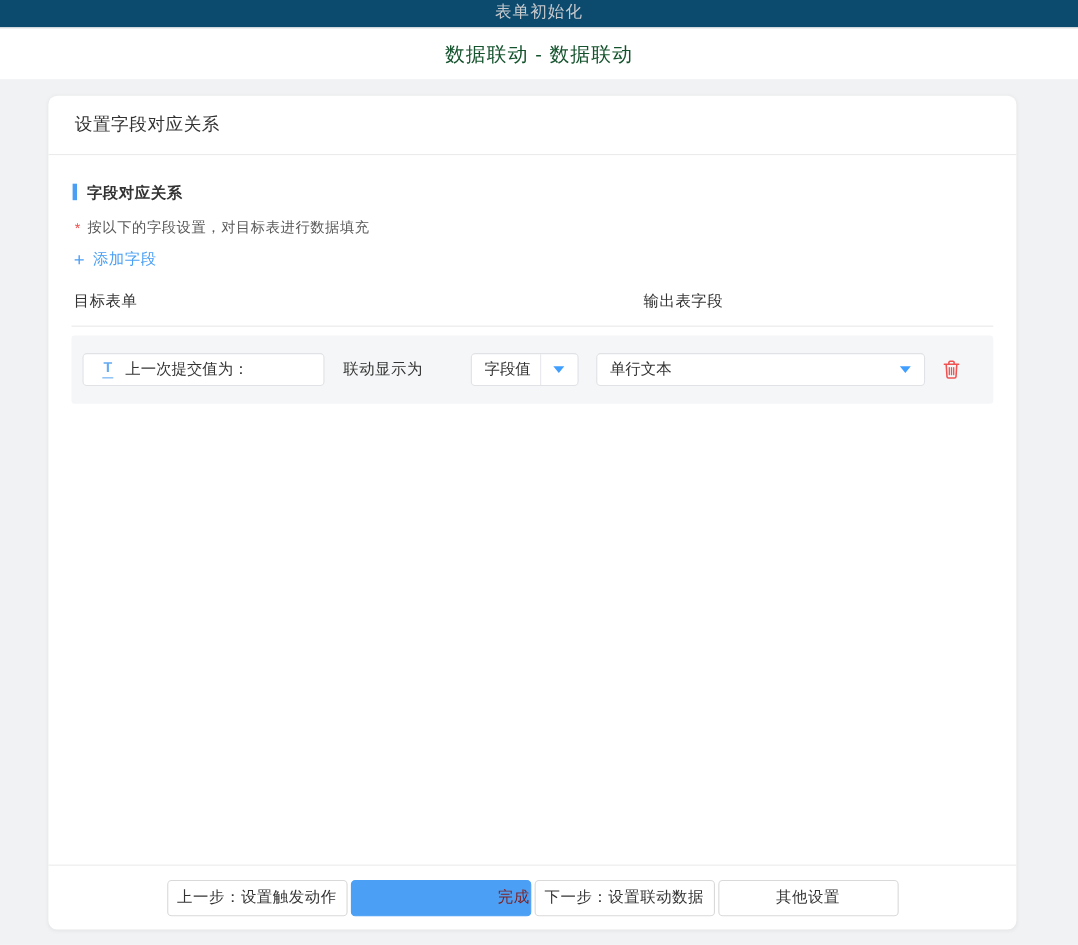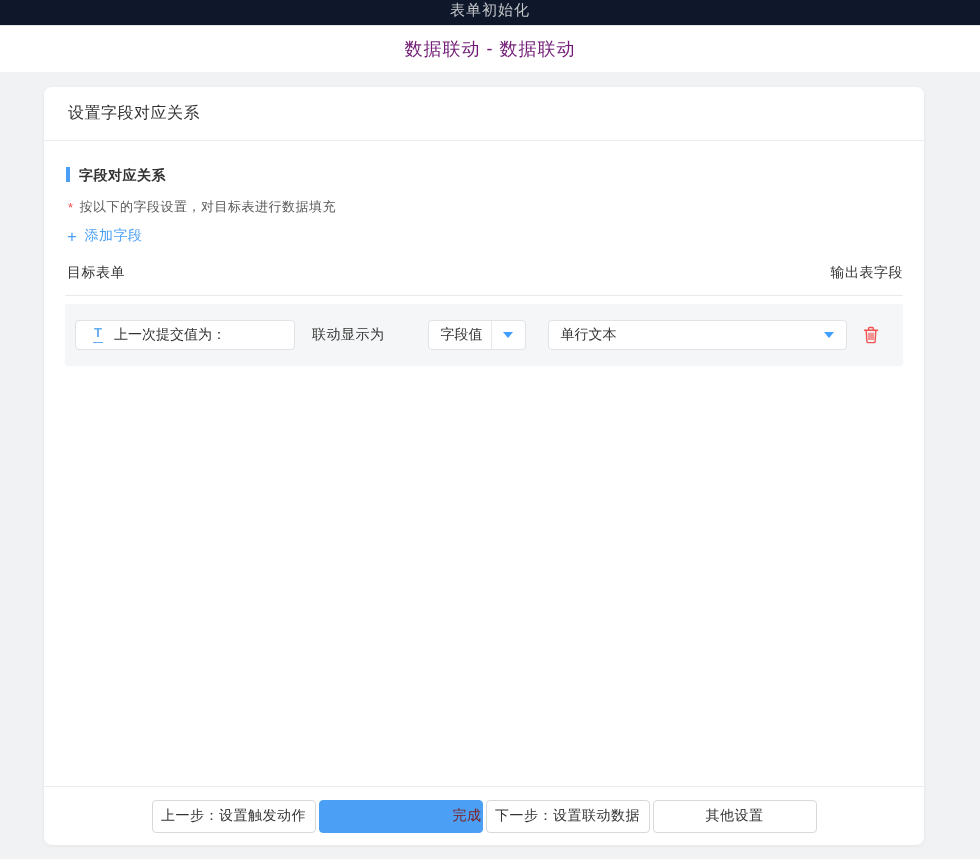--- a/index.html
+++ b/index.html
@@ -6,21 +6,21 @@
   html, body { width: 980px; height: 859px; overflow: hidden; }
   body {
     font-family: "Liberation Sans", "DejaVu Sans", sans-serif;
     background: #f1f2f3;
     color: #333;
   }
 
   
   .backdrop-strip {
     height: 25px;
-    background: #0f172a;
+    background: #0c4a6e;
     display: flex;
     align-items: center;
     justify-content: center;
     overflow: hidden;
   }
   .backdrop-strip span {
     font-size: 15px;
     color: #c6c9cc;
     letter-spacing: 1px;
     position: relative;
@@ -32,21 +32,21 @@
     height: 47px;
     background: #ffffff;
     border-top: 1px solid #e4e4e4;
     display: flex;
     align-items: center;
     justify-content: center;
   }
   .title-bar h1 {
     font-size: 18px;
     font-weight: normal;
-    color: #701a75;
+    color: #14532d;
     letter-spacing: 1px;
   }
 
   .page {
     height: 787px;
     padding: 15px 0 0 44px;
   }
 
   .card {
     width: 880px;
@@ -122,21 +122,20 @@
     margin-right: 7px;
     line-height: 1;
   }
 
   .table-head {
     margin-top: 18px;
     display: flex;
     font-size: 14px;
     color: #333;
     letter-spacing: 0.5px;
-    justify-content: space-between;
   }
   .table-head .col-a { width: 520px; padding-left: 2px; }
   .table-head .col-b { }
 
   .head-divider {
     margin-top: 13px;
     height: 1px;
     background: #e9e9e9;
   }
 
@@ -192,21 +191,21 @@
     cursor: pointer;
   }
   .dd-small { width: 98px; margin-left: 43px; }
   .dd-small .dd-text { flex: 1; padding-left: 12px; }
   .dd-sep {
     width: 1px;
     height: 28px;
     background: #e6e8eb;
     margin-right: 11px;
   }
-  .dd-large { width: 299px; margin-left: 22px; }
+  .dd-large { width: 299px; margin-left: 16px; }
   .dd-large .dd-text { flex: 1; padding-left: 12px; }
   .caret {
     width: 0; height: 0;
     border-left: 5px solid transparent;
     border-right: 5px solid transparent;
     border-top: 6px solid #409eff;
     margin-right: 12px;
   }
 
   .trash-btn {

